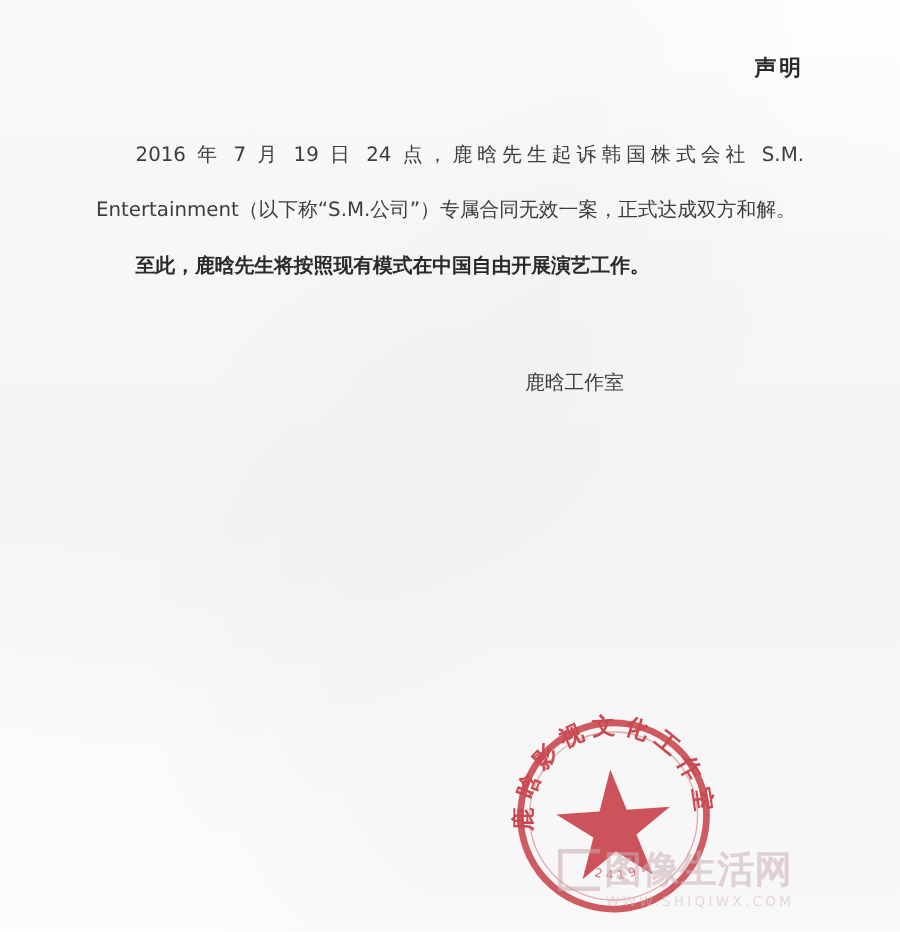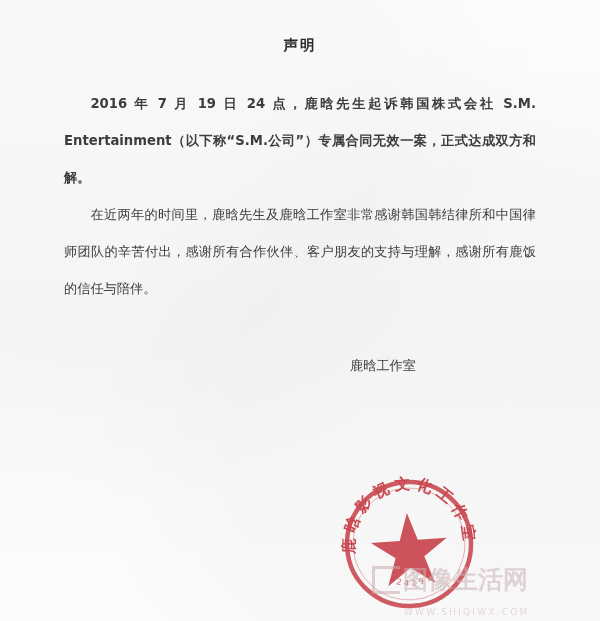--- a/index.html
+++ b/index.html
@@ -25,40 +25,40 @@
       radial-gradient(circle at 82% 70%, rgba(0,0,0,0.014) 0 40%, rgba(0,0,0,0) 62%),
       linear-gradient(180deg, #fdfdfd 0%, #f8f8f8 55%, #fcfcfc 100%);
     pointer-events: none;
   }
   #doc {
     position: relative;
     z-index: 2;
     padding: 0 64px;
   }
   .doc-title {
-    text-align: center;
+    text-align: right;
     font-size: 14.5px;
     font-weight: bold;
     color: #2b2b2b;
     letter-spacing: 2px;
     margin: 0;
     padding-top: 36px;
     padding-bottom: 6px;
   }
   .para {
     font-size: 13.2px;
     line-height: 37px;
     text-align: justify;
     text-justify: inter-ideograph;
     margin: 0;
     text-indent: 2em;
     color: #3d3d3d;
     word-break: break-word;
   }
-  .para.first { margin-top: 24px; font-weight: bold; }
+  .para.first { margin-top: 24px; }
   .para.emphasis {
     font-weight: bold;
     color: #2a2a2a;
   }
   .sign-block {
     position: relative;
     margin-top: 6px;
     height: 130px;
   }
   .sign-name {
@@ -111,36 +111,36 @@
     font-weight: bold;
     color: #cdb3b6;
     letter-spacing: 0px;
     line-height: 28px;
   }
   #watermark .wm-url {
     font-size: 9px;
     color: #d3bcbe;
     letter-spacing: 2.2px;
     margin-left: 32px;
-    margin-top: 13px;
+    margin-top: 3px;
     font-family: "DejaVu Sans", "Liberation Sans", sans-serif;
   }
 </style>
 </head>
 <body>
 
 <div id="page">
   <div id="paper-texture"></div>
 
   <div id="doc">
 
     <h1 class="doc-title">声明</h1>
 
     <p class="para first">2016 年 7 月 19 日 24 点，鹿晗先生起诉韩国株式会社 S.M. Entertainment（以下称“S.M.公司”）专属合同无效一案，正式达成双方和解。</p>
-    <p class="para">在近两年的时间里，鹿晗先生及鹿晗工作室非常感谢韩国韩结律所和中国律师团队的辛苦付出，感谢所有合作伙伴、客户朋友的支持与理解，感谢所有鹿饭的信任与陪伴。</p>
+    <p class="para emphasis">至此，鹿晗先生将按照现有模式在中国自由开展演艺工作。</p>
 
     <div class="sign-block">
       <div class="sign-name">鹿晗工作室</div>
 
     </div>
 
   </div>
 
   <div id="seal">
     <svg class="seal-svg" viewBox="0 0 150 150" xmlns="http://www.w3.org/2000/svg" aria-hidden="true">

